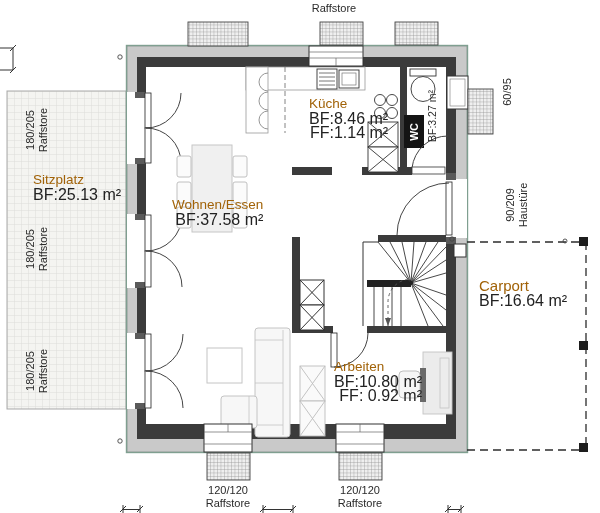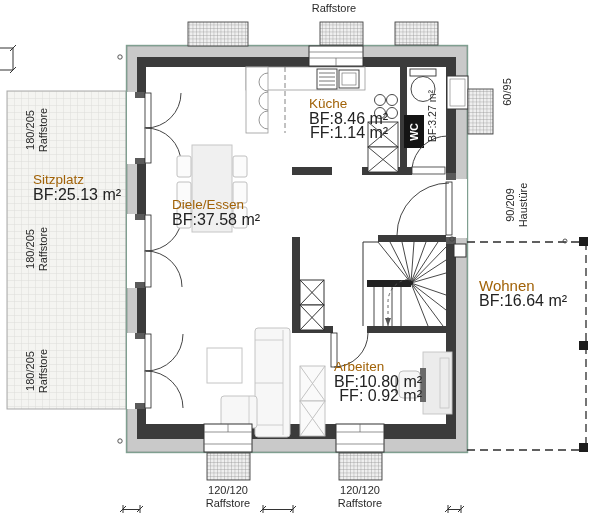--- a/index.html
+++ b/index.html
@@ -241,35 +241,35 @@
   <div>180/205</div>
   <div>Raffstore</div>
 </div>
 
 <div class="lbl" style="left:294px;top:-11px;width:80px;">
   <div>120/120</div>
   <div>Raffstore</div>
 </div>
 
 <div class="roomblock" style="left:172px;top:197px;">
-  <div class="room-title">Diele/Essen</div>
+  <div class="room-title">Wohnen/Essen</div>
   <div class="room-area">BF:37.58 m²</div>
 </div>
 <div class="roomblock" style="left:309px;top:96px;">
   <div class="room-title">Küche</div>
   <div class="room-area">BF:8.46 m²</div>
   <div class="room-area">FF:1.14 m²</div>
 </div>
 <div class="roomblock" style="left:334px;top:359px;">
   <div class="room-title">Arbeiten</div>
   <div class="room-area">BF:10.80 m²</div>
   <div class="room-area">FF: 0.92 m²</div>
 </div>
 <div class="roomblock" style="left:479px;top:277px;">
-  <div class="room-title big">Wohnen</div>
+  <div class="room-title big">Carport</div>
   <div class="room-area">BF:16.64 m²</div>
 </div>
 
 <div class="wc-text" style="left:414px;top:131.5px;">WC</div>
 <div class="vlabel" style="left:432px;top:116px;font-size:10.5px;">BF:3.27 m²</div>
 
 <div class="vlabel" style="left:507px;top:92px;">60/95</div>
 <div class="vlabel" style="left:516px;top:205px;">
   <div>90/209</div>
   <div>Haustüre</div>

